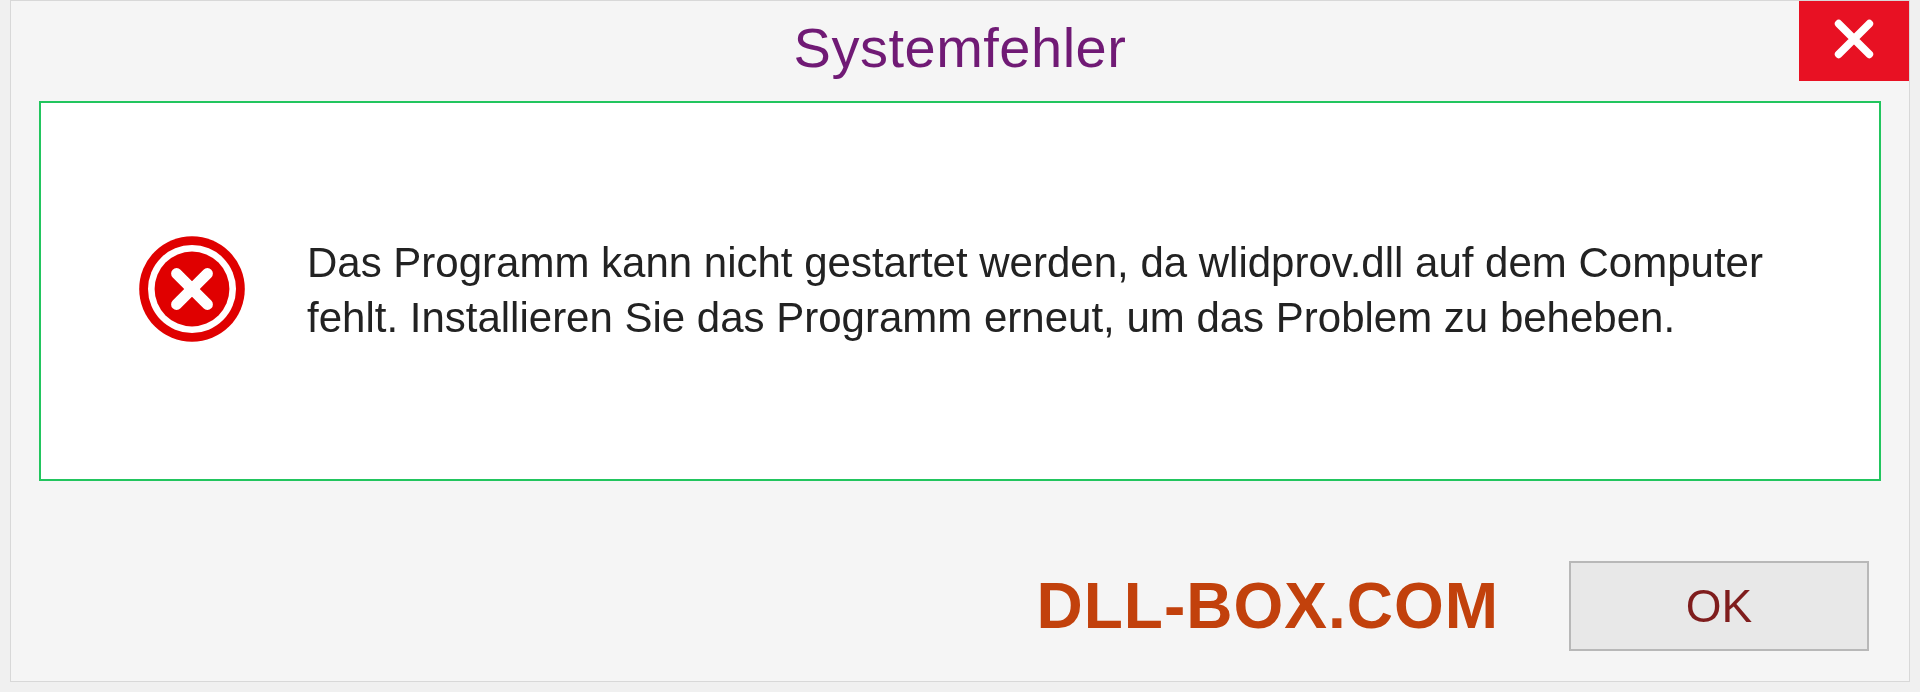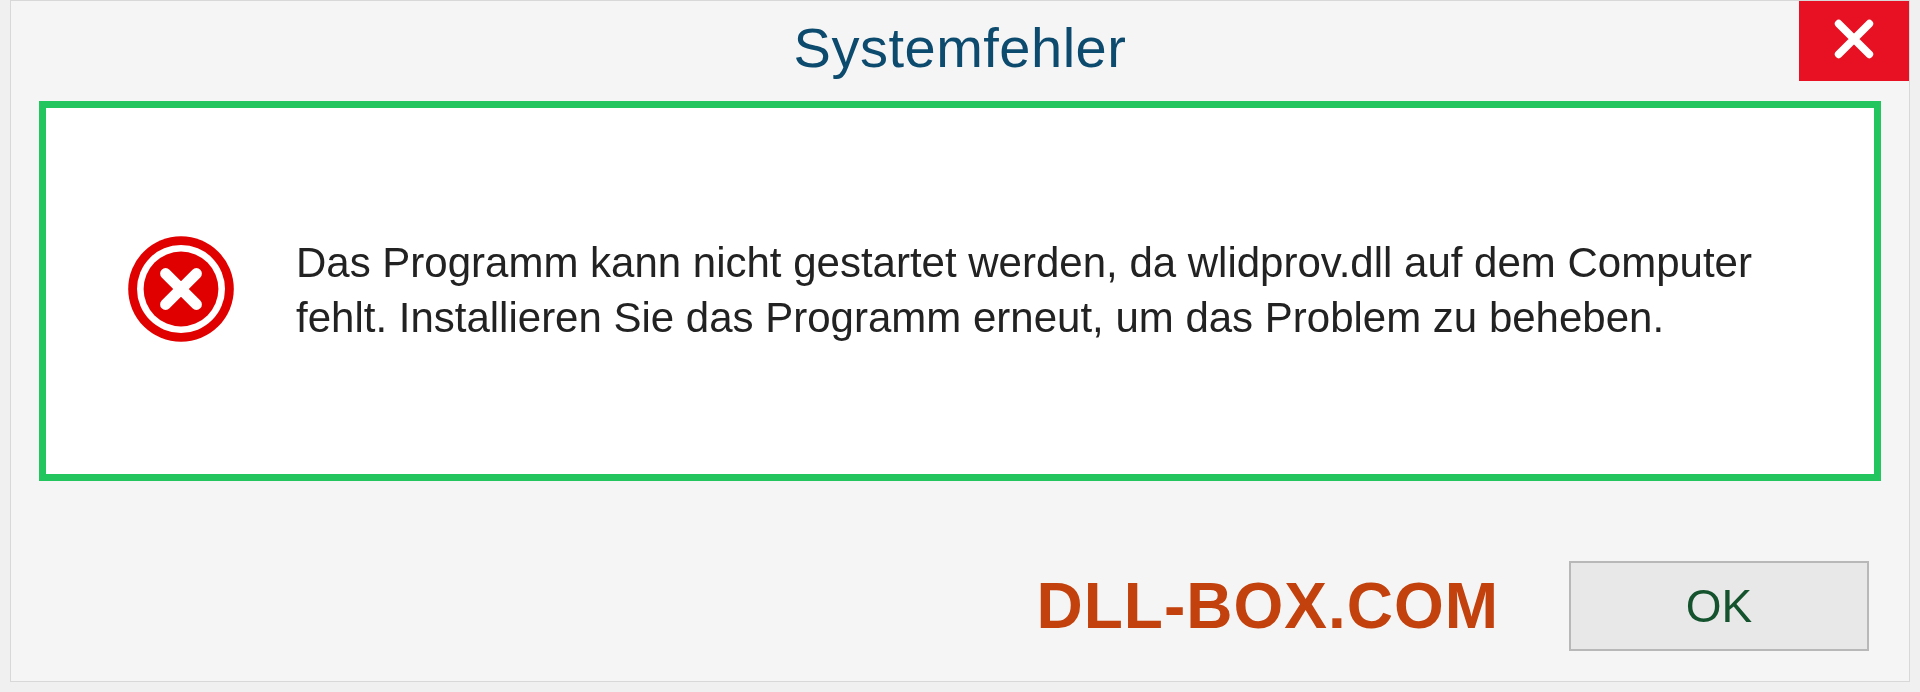--- a/index.html
+++ b/index.html
@@ -27,21 +27,21 @@
     .titlebar {
       position: relative;
       height: 92px;
       display: flex;
       align-items: center;
       justify-content: center;
     }
     .title {
       font-size: 56px;
       font-weight: 400;
-      color: #0c4a6e;
+      color: #701a75;
       letter-spacing: 0.5px;
     }
     .close-btn {
       position: absolute;
       right: 0;
       top: 0;
       width: 110px;
       height: 80px;
       background: #e81123;
       display: flex;
@@ -49,25 +49,25 @@
       justify-content: center;
       cursor: pointer;
     }
     .close-btn svg {
       width: 46px;
       height: 46px;
     }
     .content-panel {
       margin: 8px 28px 0 28px;
       background: #ffffff;
-      border: 7px solid #22c55e;
+      border: 2px solid #22c55e;
       height: 380px;
       display: flex;
       align-items: center;
-      padding: 0 50px;
+      padding: 0 66px;
     }
     .error-icon-wrap {
       flex: 0 0 auto;
       margin-right: 60px;
       margin-left: 30px;
     }
     .error-icon-wrap svg {
       width: 110px;
       height: 110px;
     }
@@ -95,21 +95,21 @@
       letter-spacing: 1px;
       font-family: Arial, sans-serif;
       margin-right: 70px;
     }
     .ok-btn {
       width: 300px;
       height: 90px;
       background: #e8e8e8;
       border: 2px solid #b8b8b8;
       font-size: 46px;
-      color: #14532d;
+      color: #7f1d1d;
       display: flex;
       align-items: center;
       justify-content: center;
       cursor: pointer;
       font-family: "Segoe UI", Arial, sans-serif;
     }
   </style>
 </head>
 <body>
 

